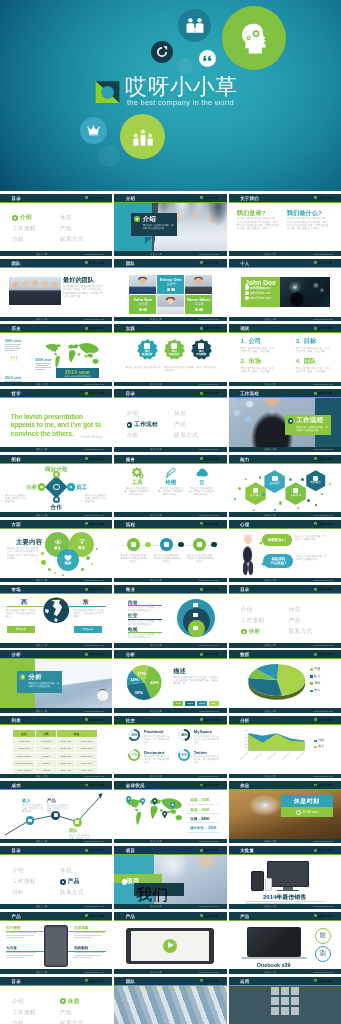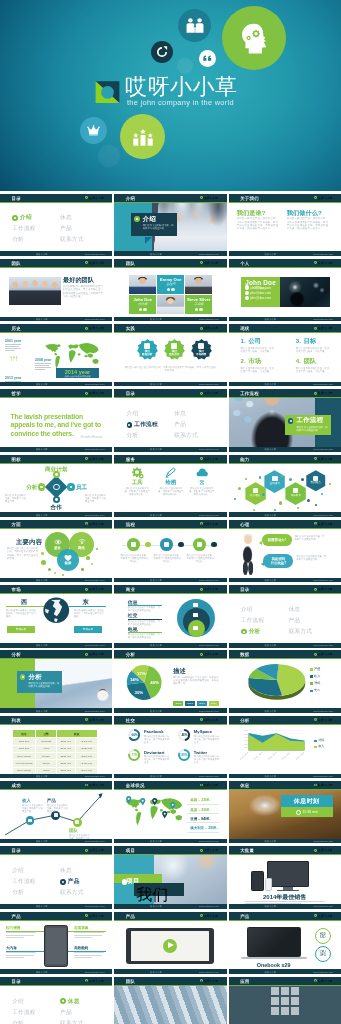--- a/index.html
+++ b/index.html
@@ -142,21 +142,21 @@
     <div class="logo-wrap">
       <div class="logo-mark">
         <svg viewBox="0 0 40 40" width="25" height="25">
           <path d="M1 5 L39 5 L39 40 Z" fill="#12414f"></path>
           <path d="M1 5 L39 40 L1 40 Z" fill="#8ed11f"></path>
           <circle cx="20" cy="23" r="10.2" fill="#2ba0b2"></circle>
         </svg>
       </div>
       <div class="logo-text">
         <div class="logo-zh">哎呀小小草</div>
-        <div class="logo-en">the john company in the world</div>
+        <div class="logo-en">the best company in the world</div>
       </div>
     </div>
   </div>
 
   <div class="grid" id="grid">
       <div class="sl">
         <div class="hdr">
    <span class="t">目录</span>
    <span class="br">
      <span class="m"></span>

